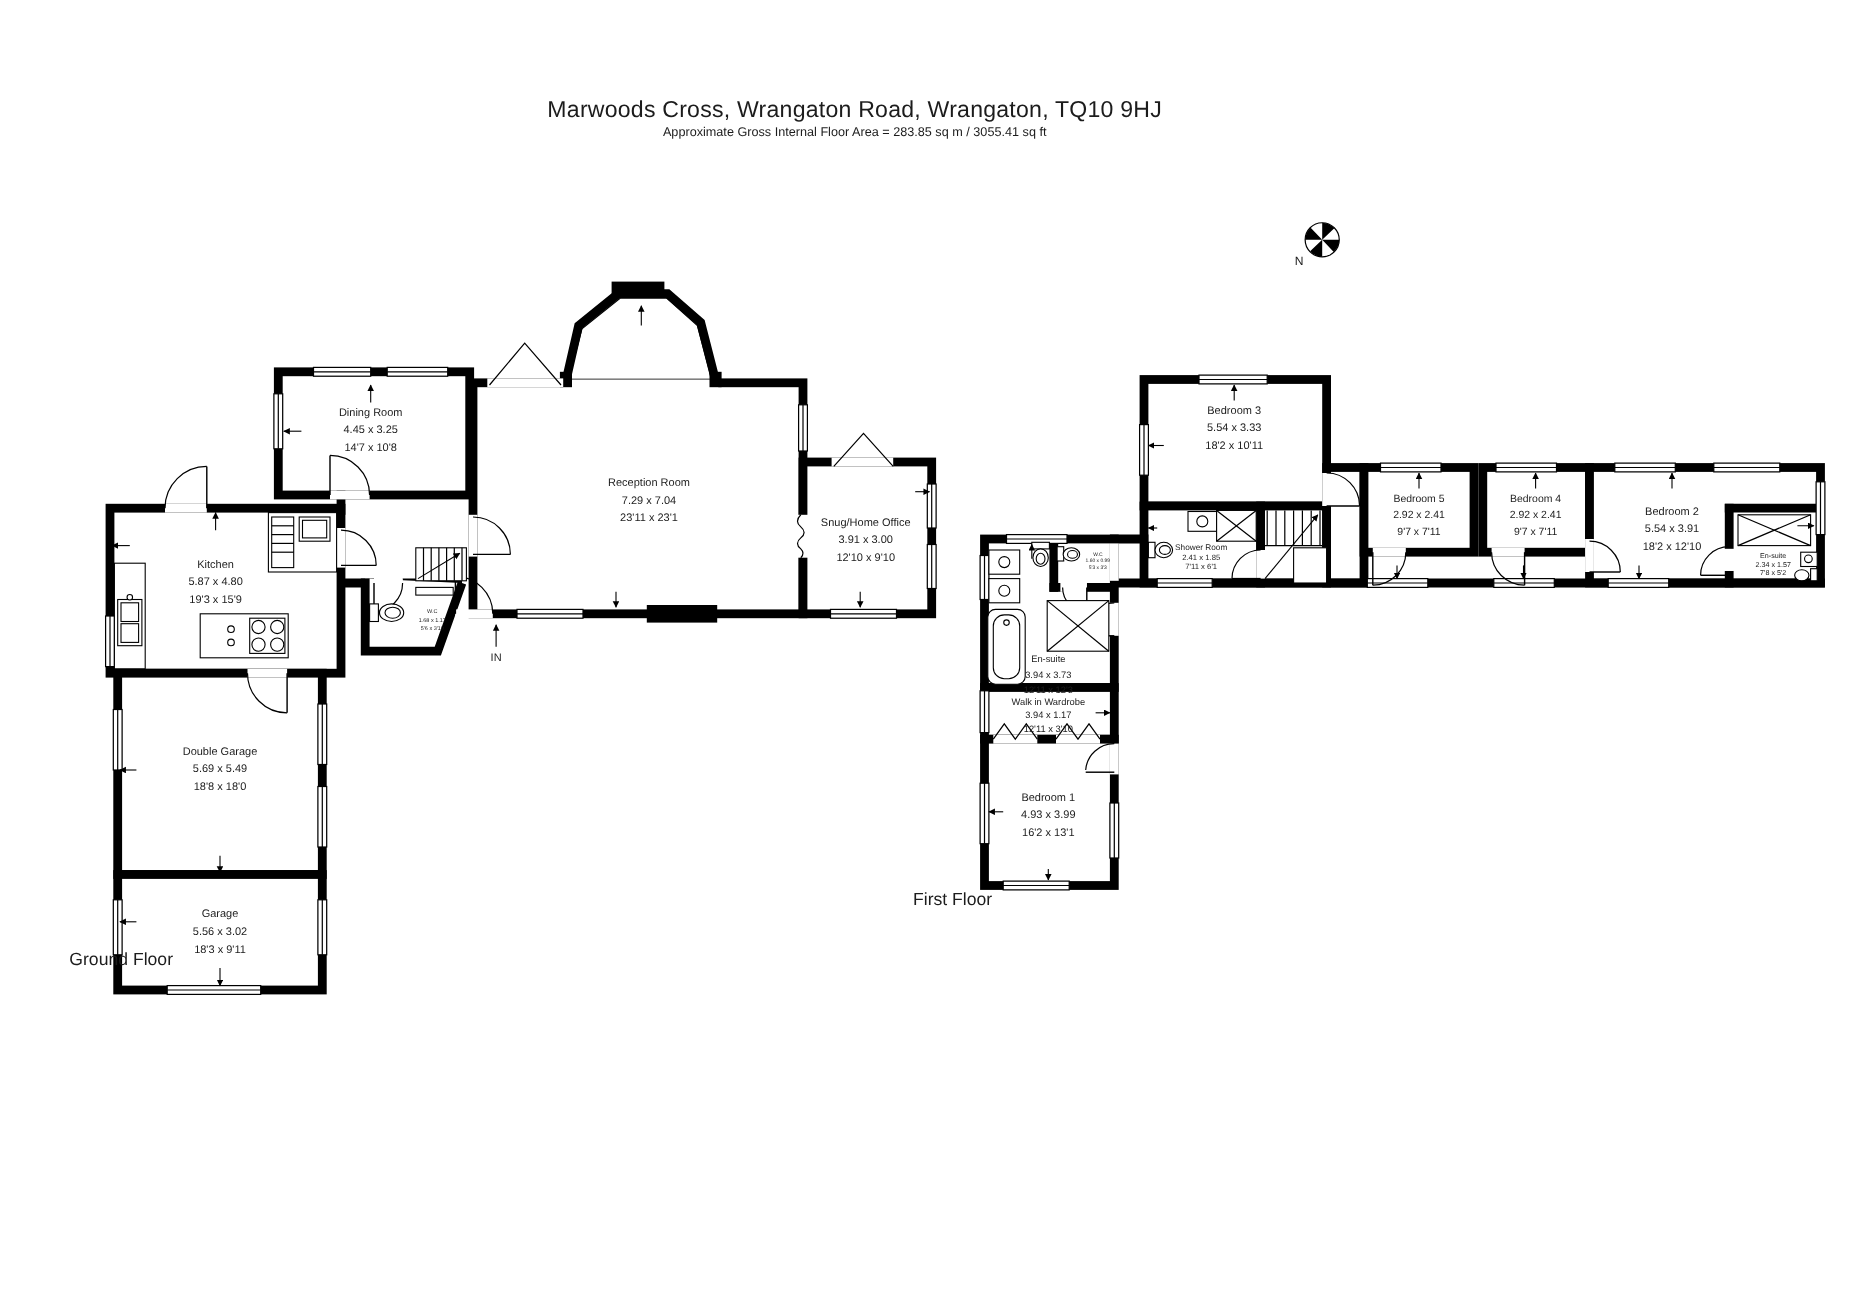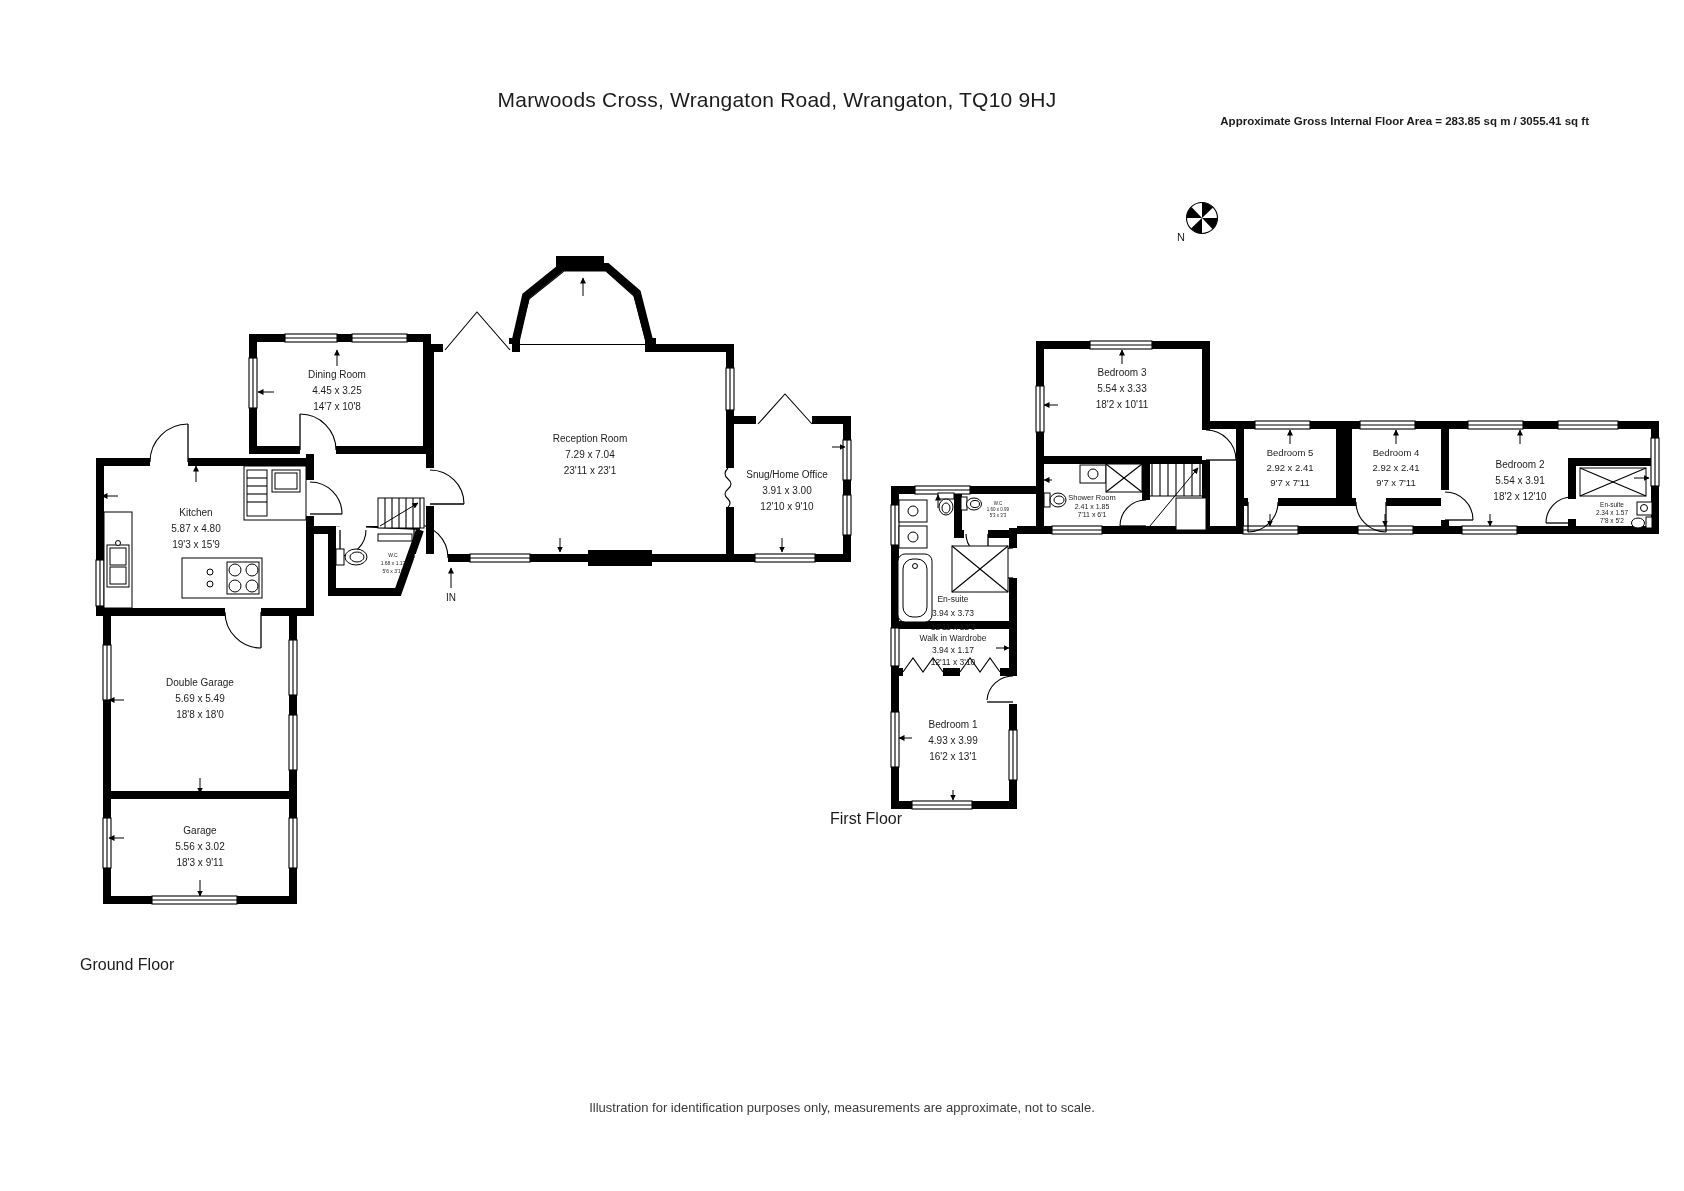--- a/index.html
+++ b/index.html
@@ -1,23 +1,23 @@
 <!DOCTYPE html>
 <html><head>
 <meta charset="utf-8">
 <style>
   html,body{margin:0;padding:0;background:#fff;}
   .canvas{position:relative;width:1684px;height:1191px;background:#ffffff;
           font-family:"Liberation Sans",sans-serif;color:#1c1c1c;overflow:hidden;}
   .title{position:absolute;top:88px;left:0;width:1554px;text-align:center;
          font-size:21px;letter-spacing:.2px;}
-  .subtitle{position:absolute;top:115px;left:0;width:1554px;text-align:right;
-            font-size:11.5px;font-weight:bold;padding-left:35px;}
+  .subtitle{position:absolute;top:115px;left:0;width:1554px;text-align:center;
+            font-size:11.5px;font-weight:normal;}
   .floor-label{position:absolute;font-size:16px;}
-  .gf-label{left:63px;top:956px;margin-left:17px;}
+  .gf-label{left:63px;top:864px;}
   .ff-label{left:830px;top:810px;}
   .disclaimer{position:absolute;top:1100px;left:0;width:100%;text-align:center;
               font-size:13px;color:#3a3a3a;}
   svg.plan{position:absolute;top:0;left:0;}
   svg text{font-family:"Liberation Sans",sans-serif;fill:#1c1c1c;text-anchor:middle;}
   .rm{font-size:10px;}  .rm9{font-size:9.5px;} .rm85{font-size:8.5px;}
   .rm75{font-size:7.5px;} .rm7{font-size:7px;} .rm65{font-size:6.5px;}
   .rm5{font-size:5px;}  .rm45{font-size:4.5px;} .in-t{font-size:10px;} .n-t{font-size:11px;}
   .room{fill:#fff;stroke:#000;stroke-width:8;}
   .wall{stroke:#000;stroke-width:8;fill:none;}
@@ -461,14 +461,13 @@
         <path class="dim" d="M953,790 L953,800"></path>
         <path class="dim" d="M938,508 L938,495"></path>
         <path class="dim" d="M996,648 L1009,648"></path>
         <path class="dim" d="M1052,480 L1044,480"></path>
       </g>
     </g>
   </svg>
 
   <div class="floor-label gf-label">Ground Floor</div>
   <div class="floor-label ff-label">First Floor</div>
-  <div class="disclaimer">Illustration for identification purposes only, measurements are approximate, not to scale.</div>
 </div>
 
 </body></html>

